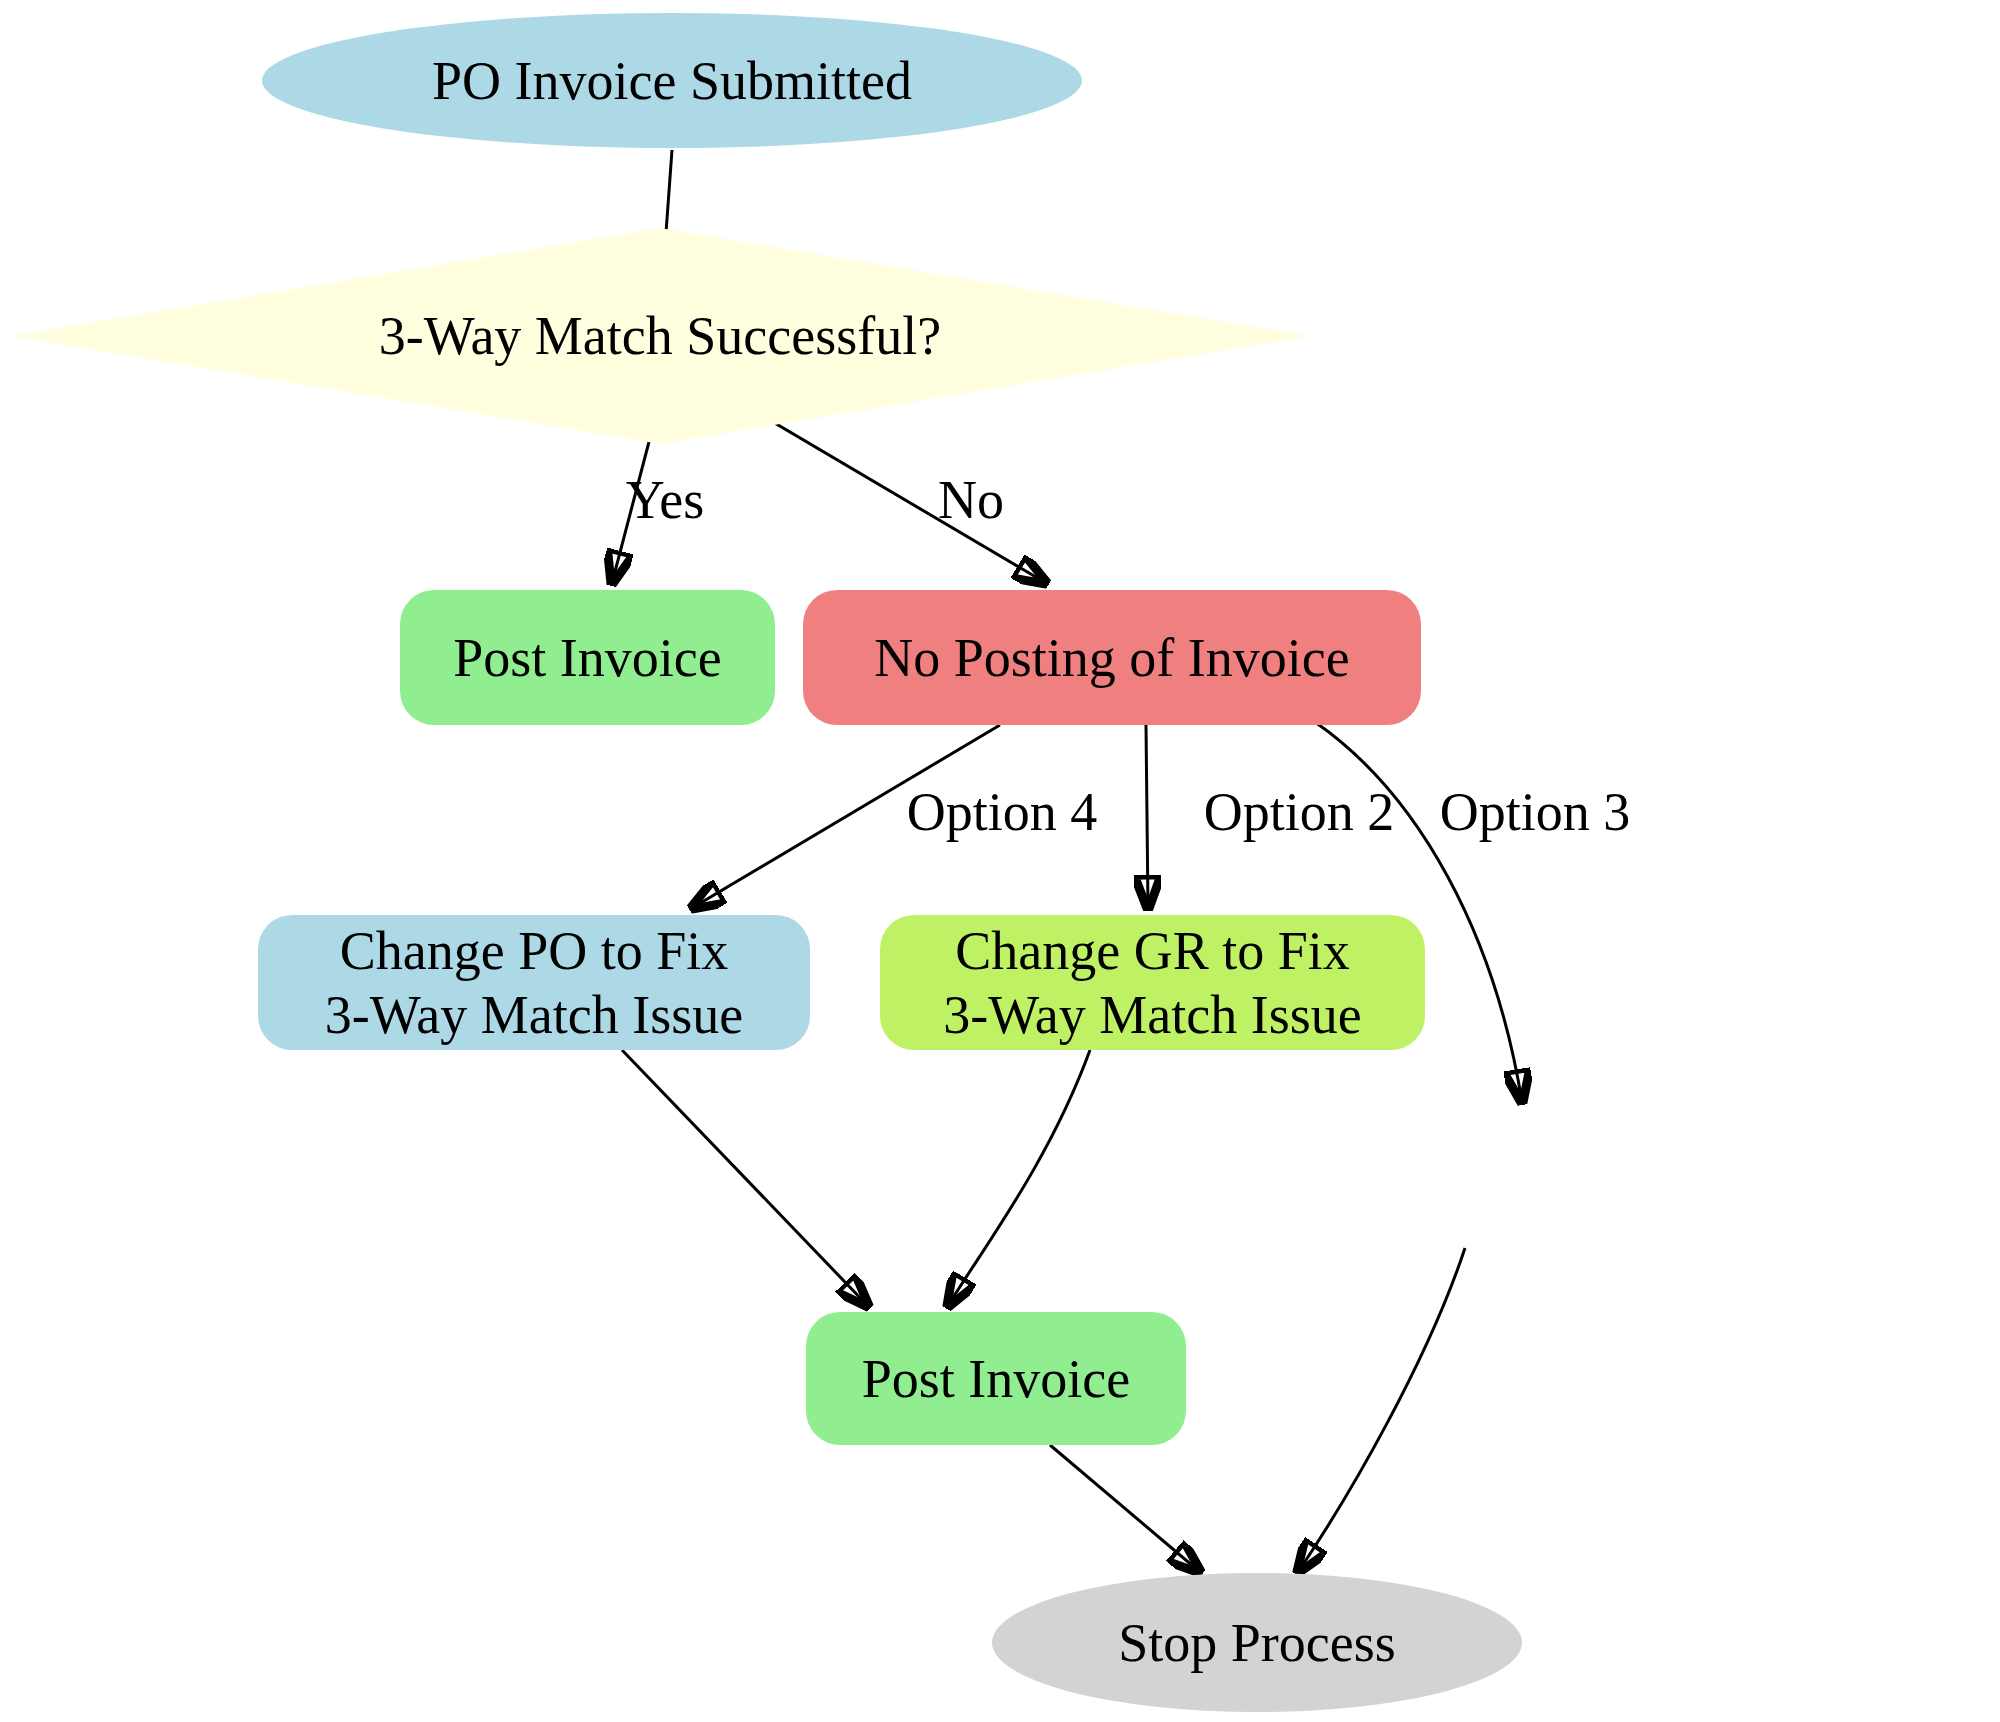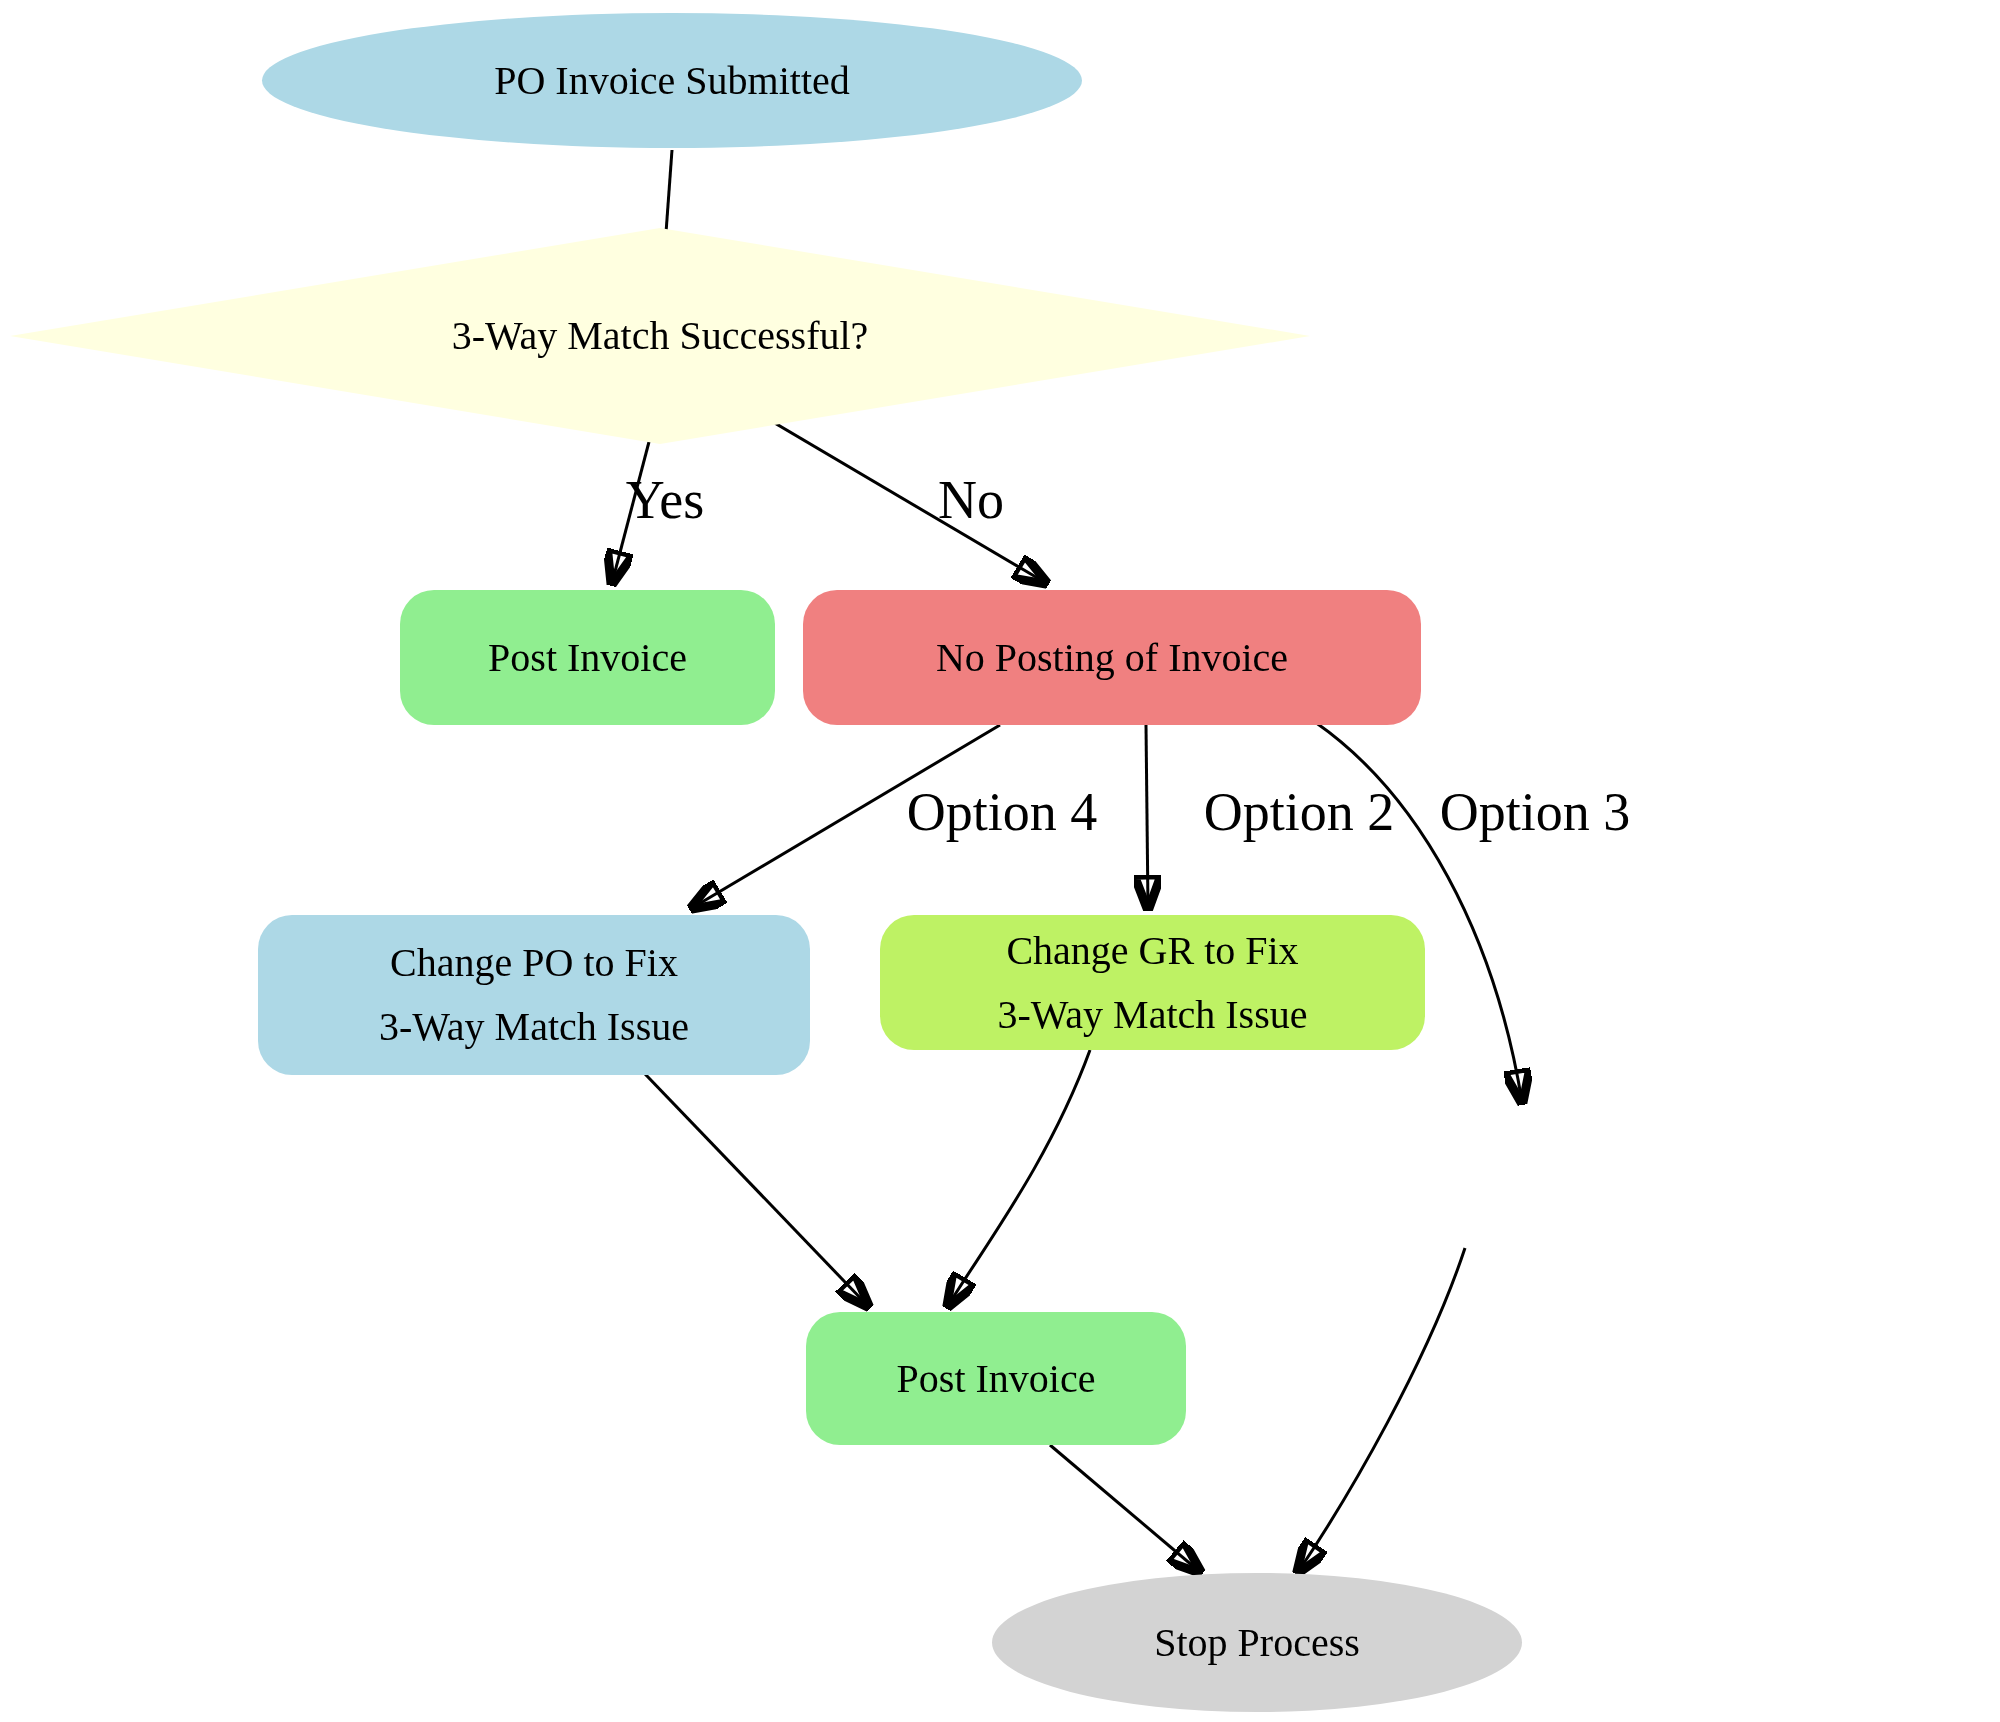--- a/index.html
+++ b/index.html
@@ -18,21 +18,21 @@
     width: 2000px; height: 1722px;
   }
   .edges path { stroke: #000000; stroke-width: 3; fill: none; }
   .node {
     position: absolute;
     display: flex;
     flex-direction: column;
     align-items: center;
     justify-content: center;
     text-align: center;
-    font-size: 40px;
+    font-size: 54px;
     line-height: 64px;
     white-space: nowrap;
   }
   .node.ellipse { border-radius: 50%; }
   .node.rounded { border-radius: 34px; }
   .node.diamond {
     clip-path: polygon(50% 0, 100% 50%, 50% 100%, 0 50%);
   }
   .edge-label {
     position: absolute;
@@ -74,21 +74,21 @@
   </div>
 
   <div class="node rounded" style="left: 400px; top: 590px; width: 375px; height: 135px; background-color: rgb(144, 238, 144);">
     <span>Post Invoice</span>
   </div>
 
   <div class="node rounded" style="left: 803px; top: 590px; width: 618px; height: 135px; background-color: rgb(240, 128, 128);">
     <span>No Posting of Invoice</span>
   </div>
 
-  <div class="node rounded" style="left: 258px; top: 915px; width: 552px; height: 160px; background-color: rgb(173, 216, 230);">
+  <div class="node rounded" style="left: 258px; top: 915px; width: 552px; height: 135px; background-color: rgb(173, 216, 230);">
     <span>Change PO to Fix</span>
     <span>3-Way Match Issue</span>
   </div>
 
   <div class="node rounded" style="left: 880px; top: 915px; width: 545px; height: 135px; background-color: #bef264;">
     <span>Change GR to Fix</span>
     <span>3-Way Match Issue</span>
   </div>
 
 

